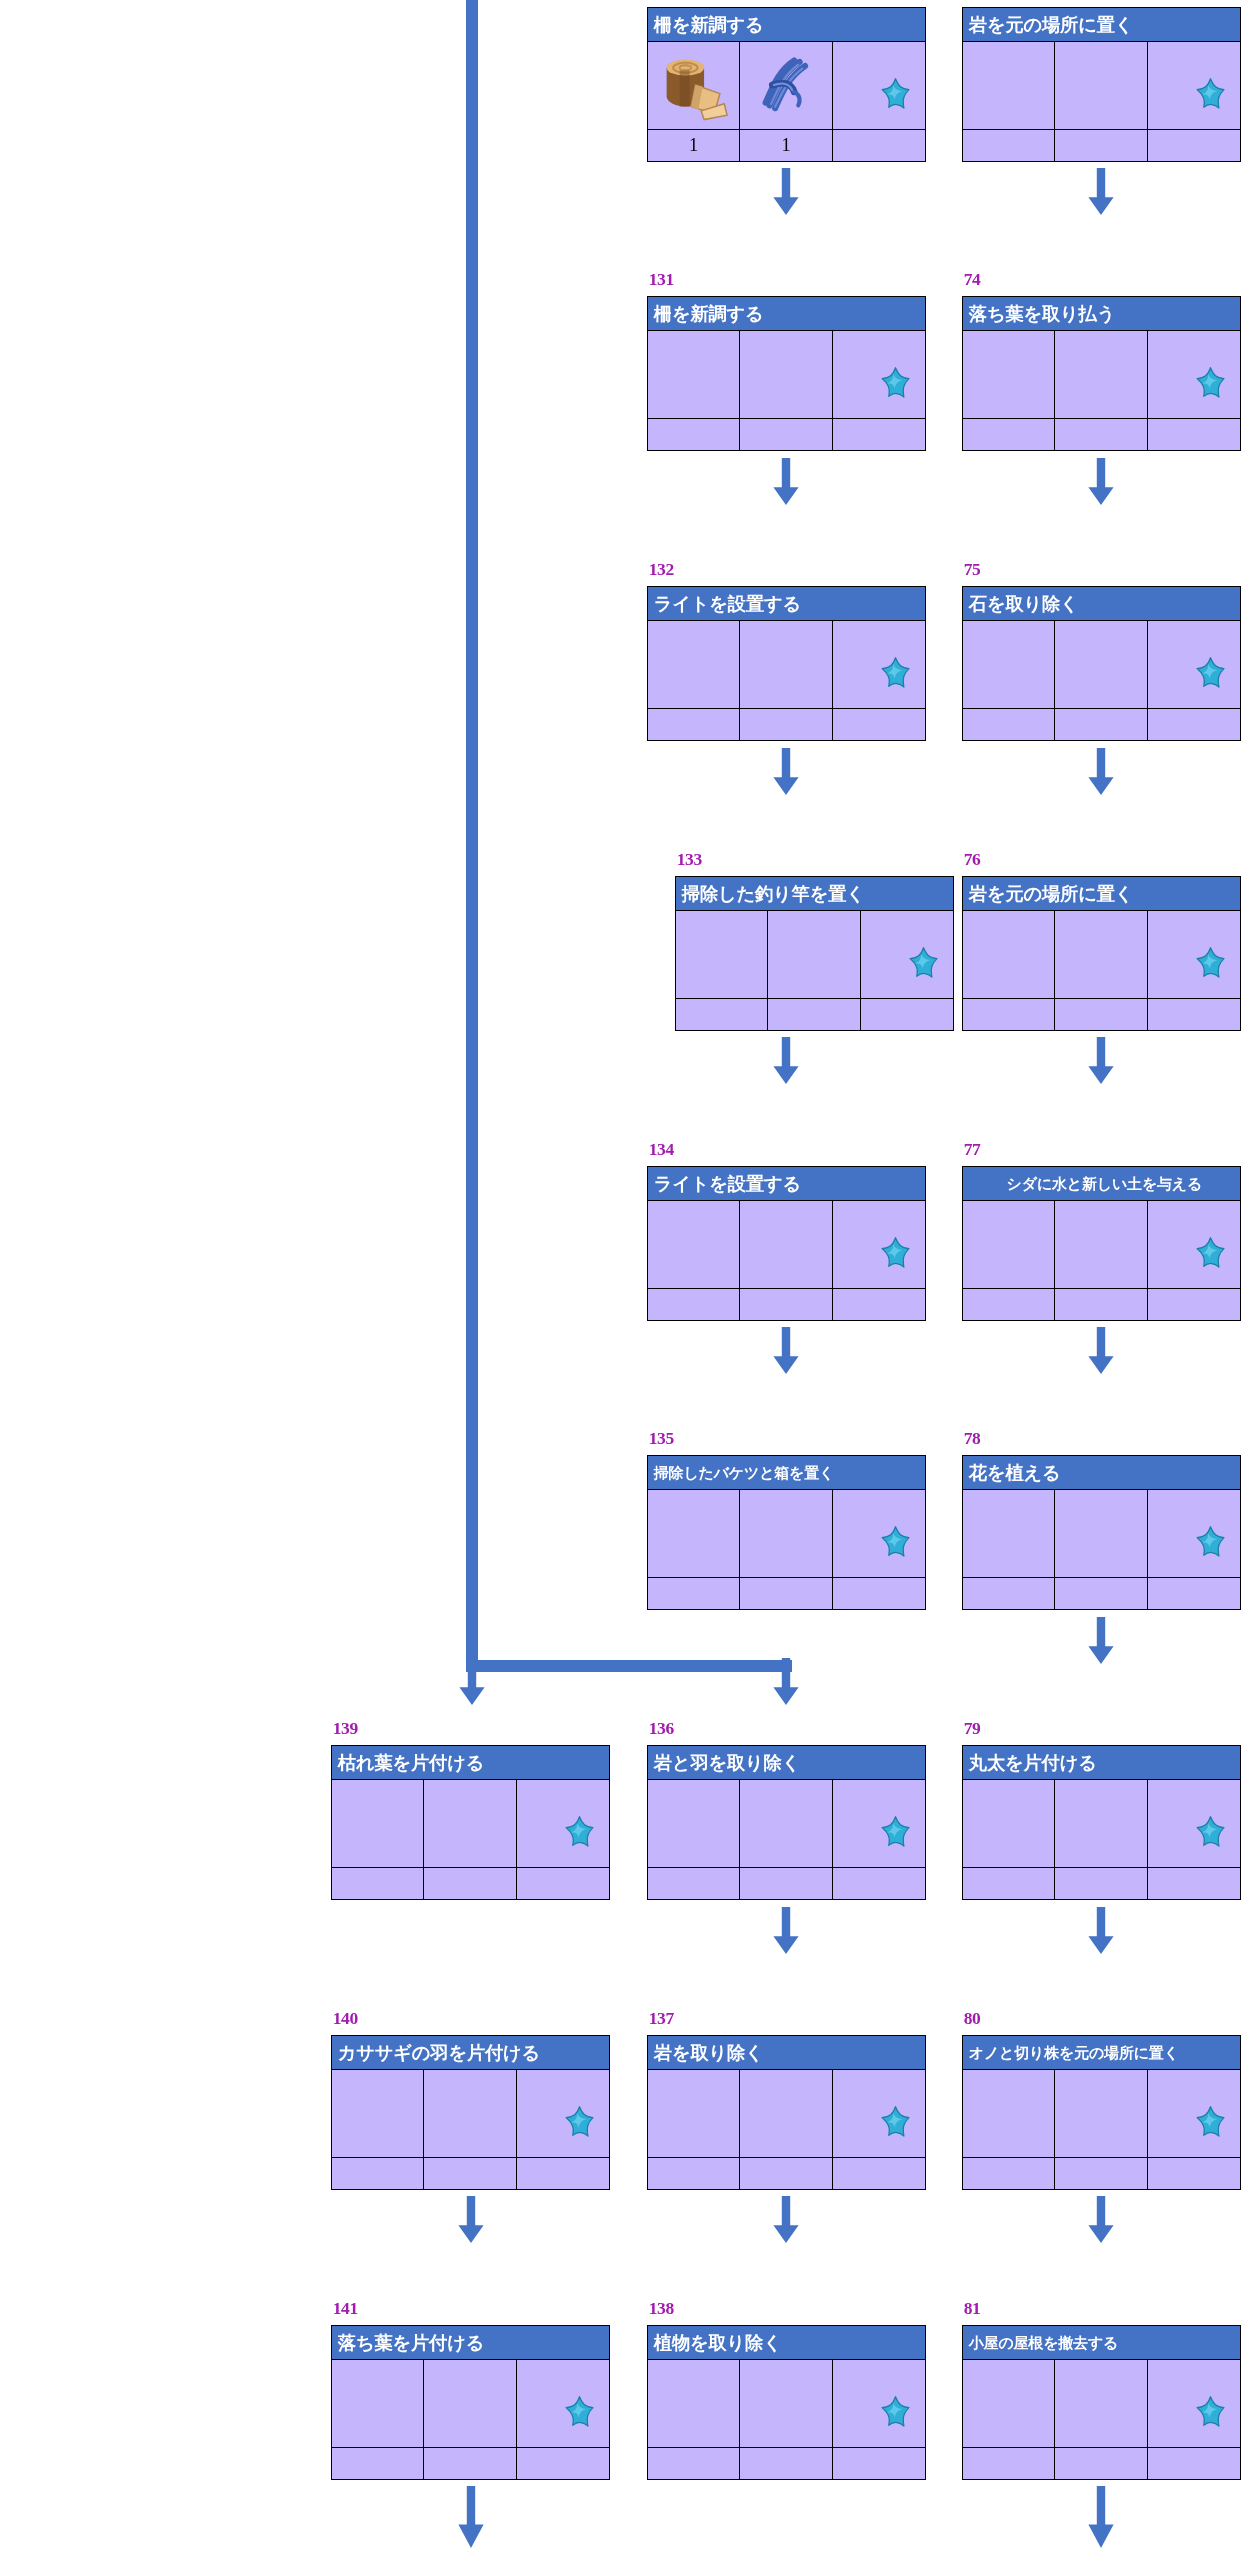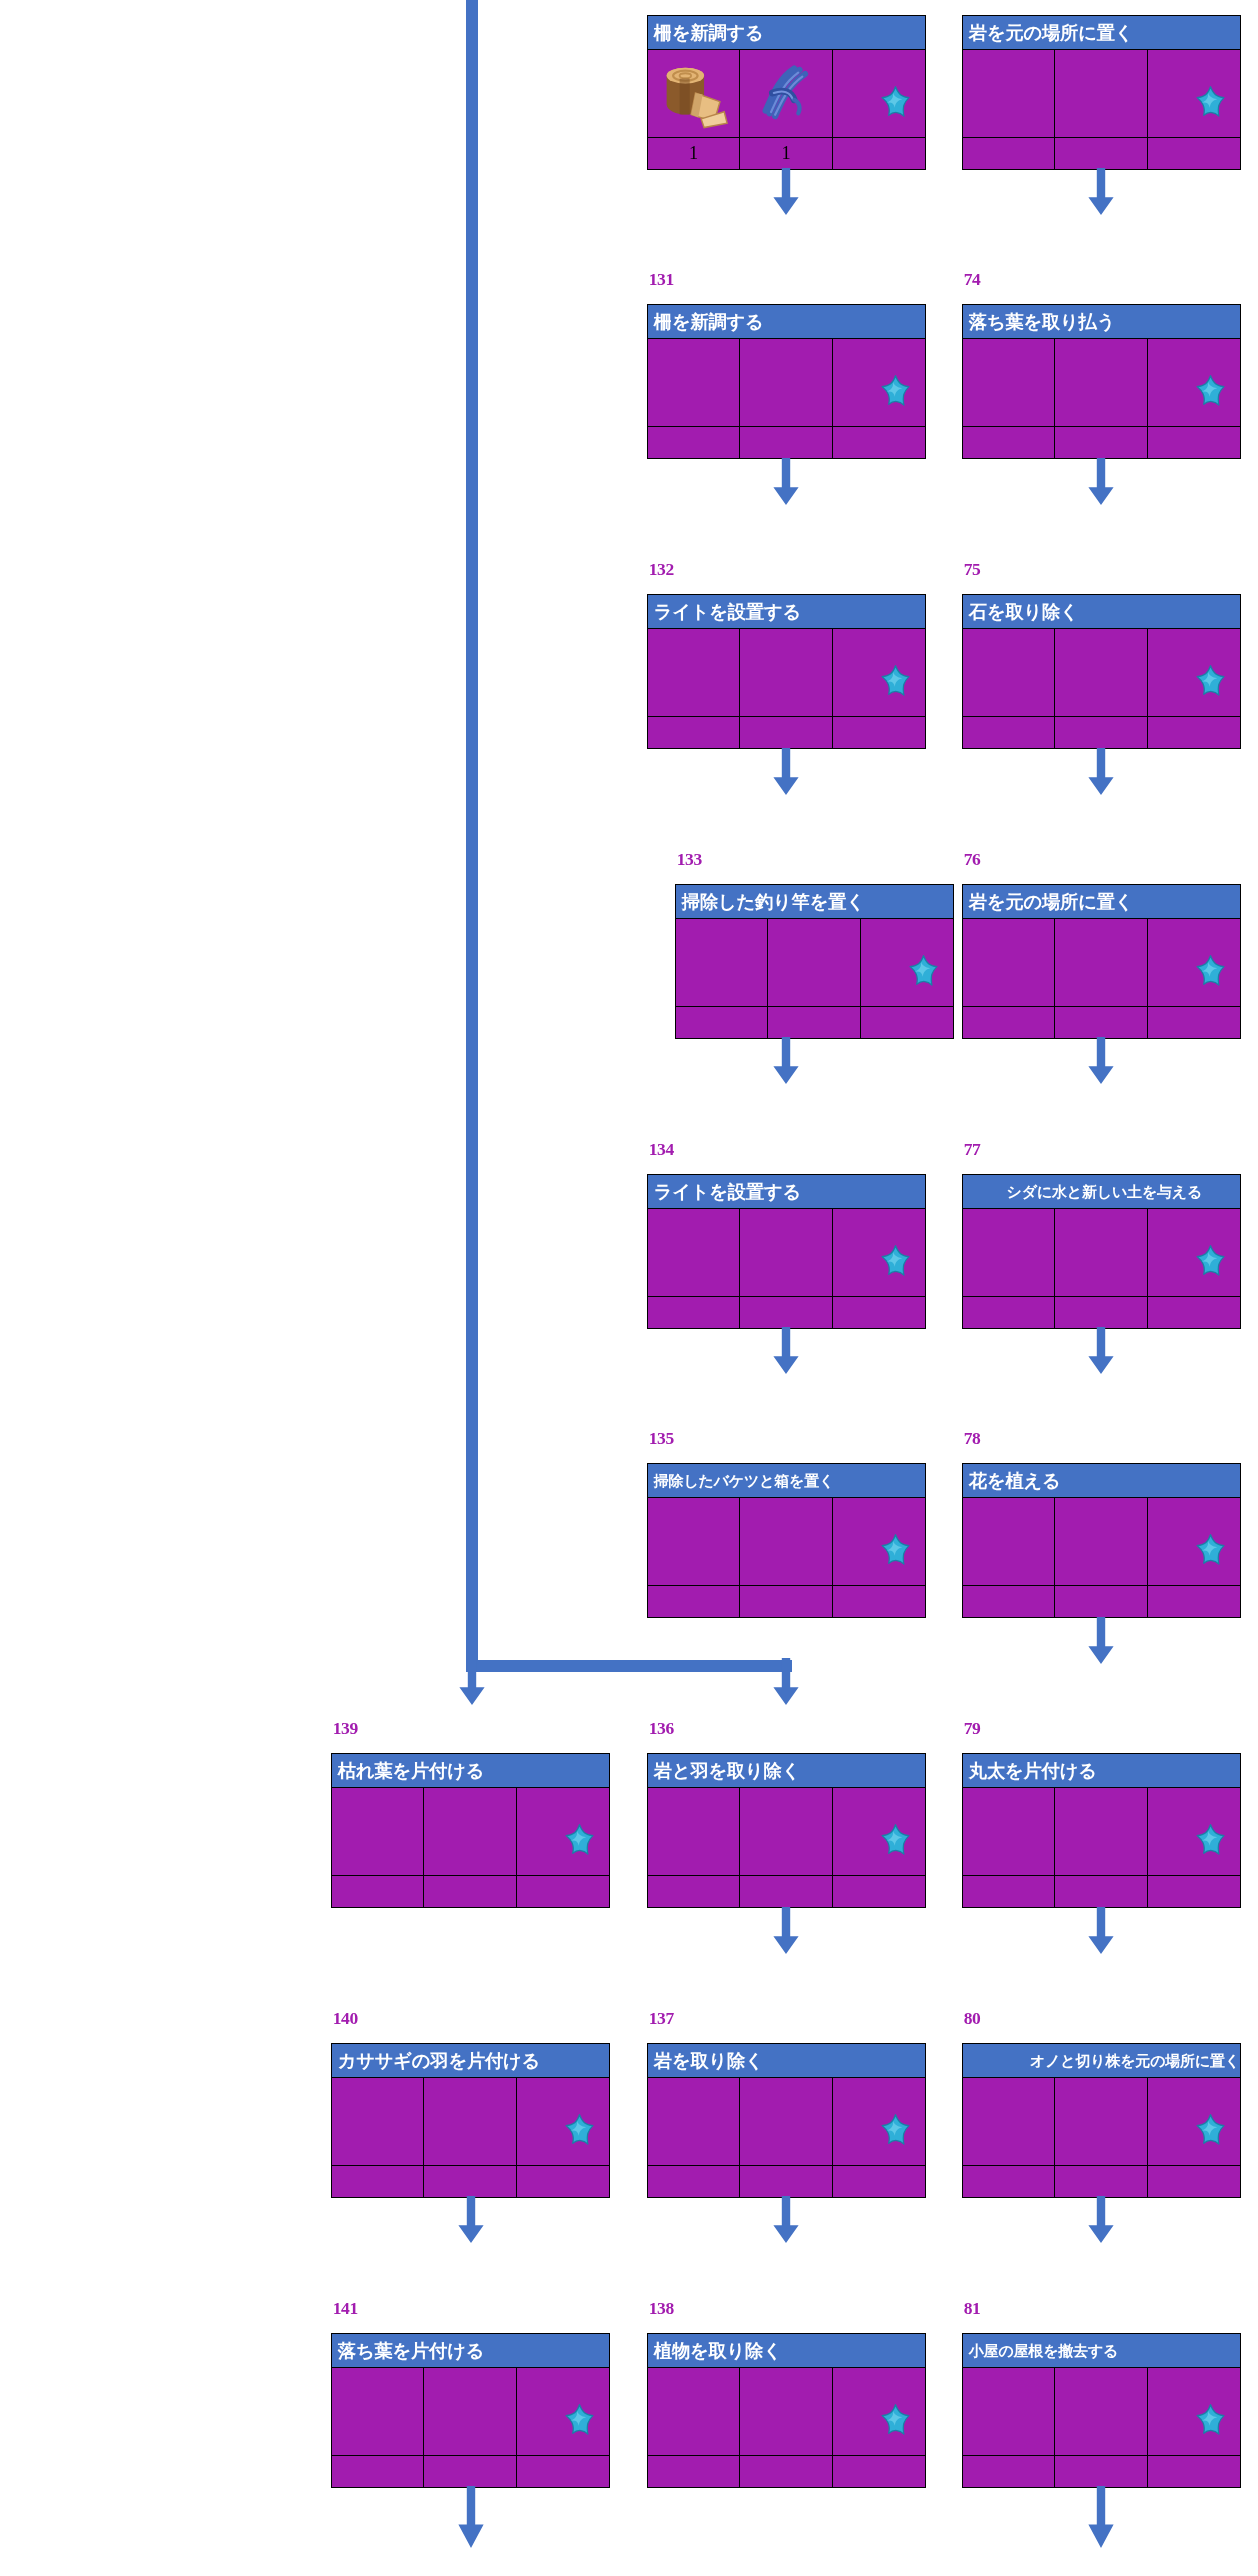--- a/index.html
+++ b/index.html
@@ -13,24 +13,24 @@
 
   
   .card{position:absolute;}
   .card-num{
     position:absolute;left:1.7px;top:-25px;
     font-size:17.5px;font-weight:bold;color:#a21caf;
     letter-spacing:-0.4px;line-height:1;
     font-family:"Liberation Serif","DejaVu Serif",serif;
   }
   .card-box{
-    position:absolute;left:0;top:8px;width:100%;
+    position:absolute;left:0;top:0;width:100%;
     border:1.7px solid #000;
     box-sizing:border-box;
-    background:#a21caf;
+    background:#c4b5fd;
   }
   .card-header{
     background:#4472C4;
     color:#ffffff;
     font-weight:bold;
     height:34px;
     line-height:34px;
     padding-left:5.8px;
     white-space:nowrap;
     overflow:hidden;
@@ -392,21 +392,21 @@
             </svg>
           </div>
         </div>
         <div class="cells row-counts">
           <div class="cell"></div>
           <div class="cell"></div>
           <div class="cell"></div>
         </div>
       </div>
     </div>
-    <div class="card" style="left: 962px; top: 2035px; width: 279px; height: 158px; text-align: right;">
+    <div class="card" style="left: 962px; top: 2035px; width: 279px; height: 158px;">
       <div class="card-num">80</div>
       <div class="card-box">
         <div class="card-header xs">オノと切り株を元の場所に置く</div>
         <div class="cells row-icons">
           <div class="cell"></div>
           <div class="cell"></div>
           <div class="cell">
             <svg class="ico ico-star" viewBox="0 0 100 100">
               <use href="#sym-star"></use>
             </svg>

